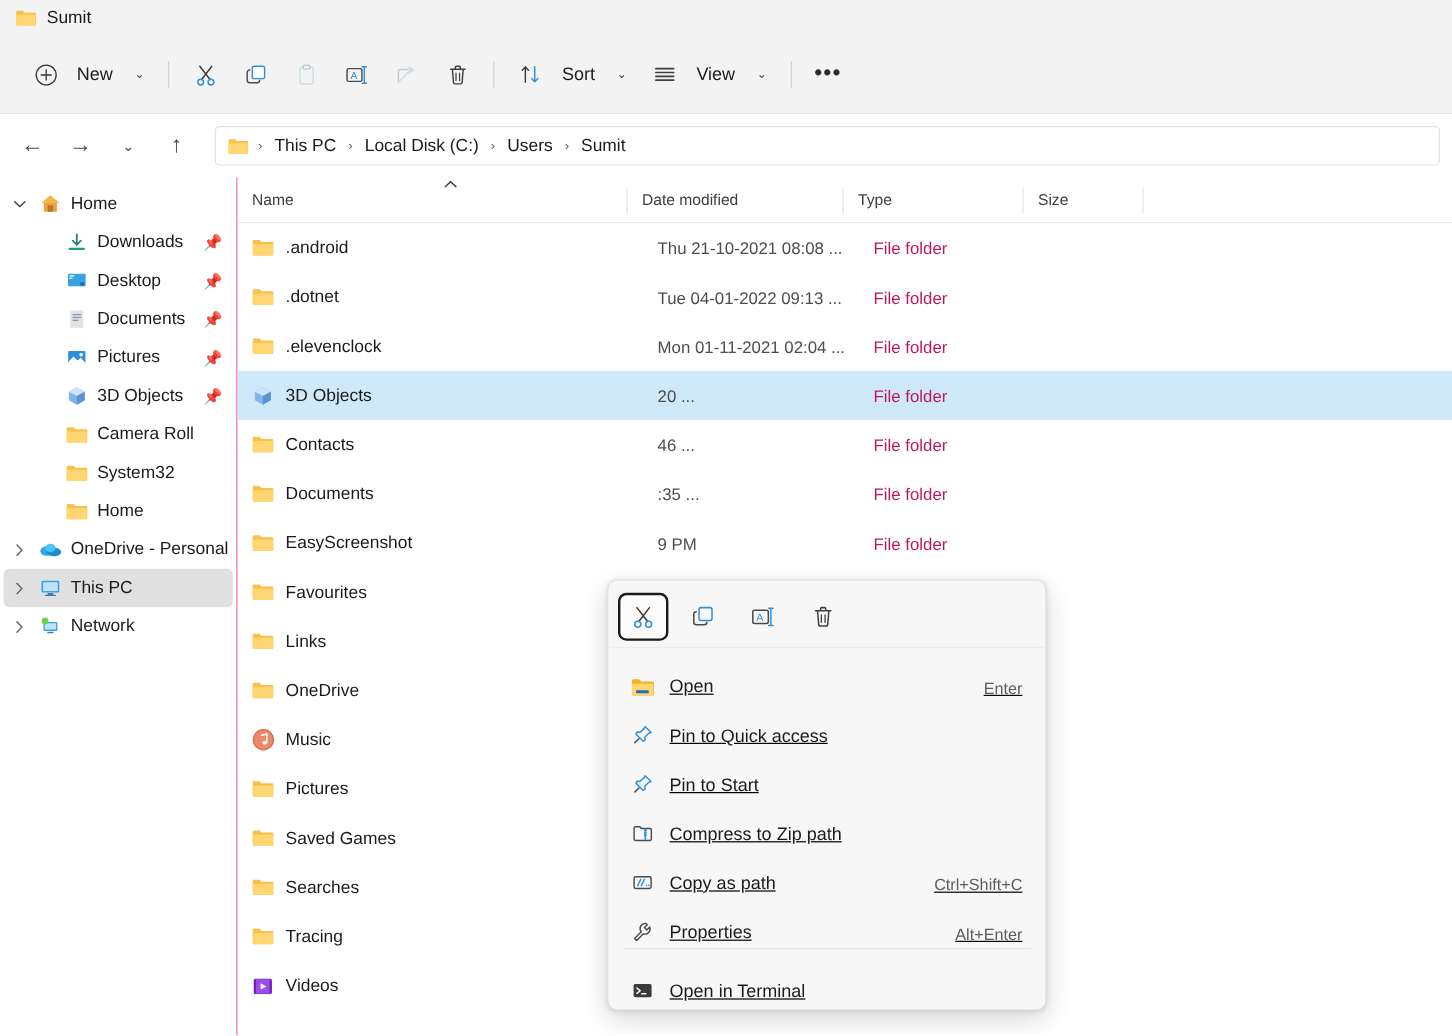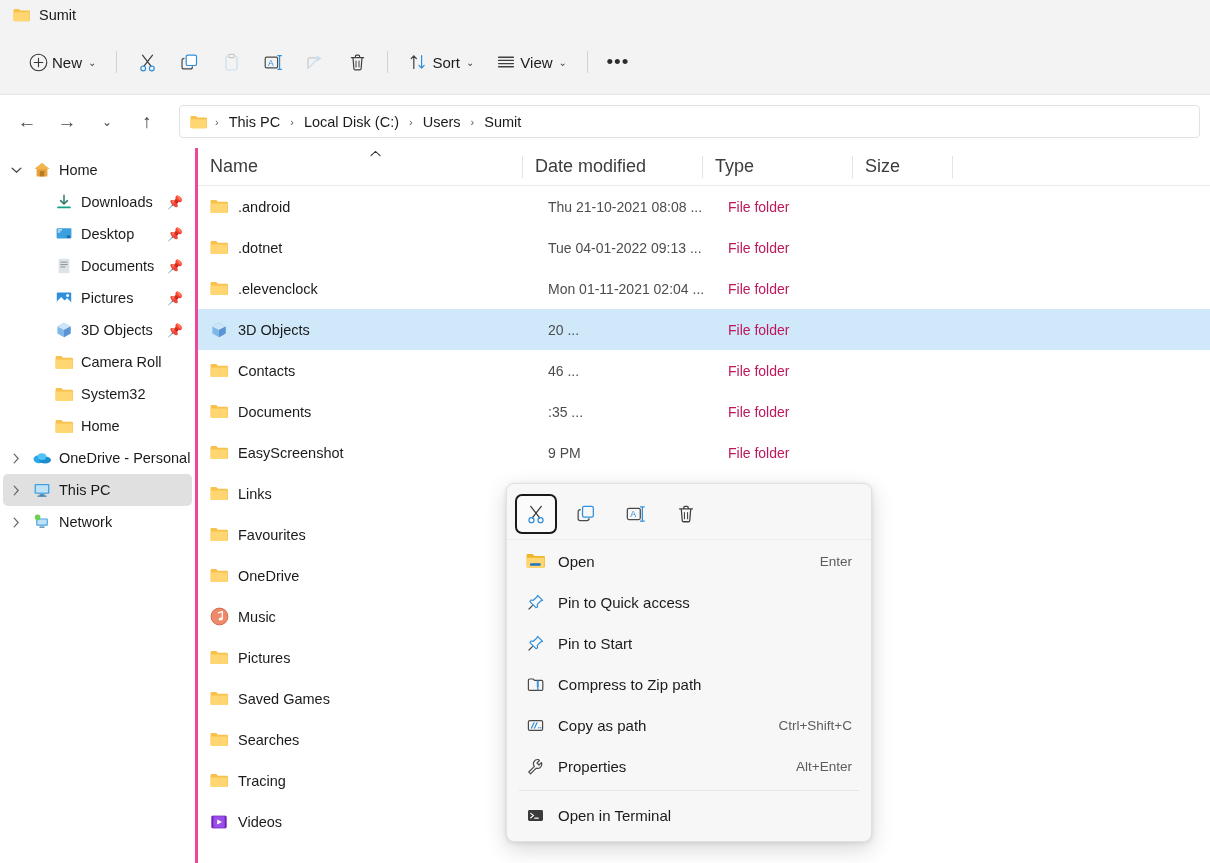--- a/index.html
+++ b/index.html
@@ -32,21 +32,21 @@
     display: flex;
     align-items: center;
     padding-left: 18px;
     gap: 0px;
     border-bottom: 1px solid #e5e5e5;
   }
   .tb-btn {
     height: 36px;
     display: flex;
     align-items: center;
-    gap: 4px;
+    gap: 16px;
     padding: 0 11px;
     border-radius: 5px;
     cursor: default;
     color: #1b1b1b;
     font-size: 15px;
     white-space: nowrap;
   }
   .tb-icon-btn {
     width: 42px;
     height: 36px;
@@ -104,21 +104,21 @@
   .crumb-sep { color: #5a5a5a; font-size: 11px; padding: 0 2px; }
 
   
   .main { display: flex; height: 715px; }
 
   
   .sidebar {
     width: 198px;
     background: #ffffff;
     padding-top: 6px;
-    border-right: 3px solid #ec4899;
+    border-right: 1px solid #ec4899;
     flex-shrink: 0;
     overflow: hidden;
   }
   .side-row {
     height: 32px;
     display: flex;
     align-items: center;
     border-radius: 5px;
     margin: 0 3px 0 3px;
     padding-right: 4px;
@@ -149,21 +149,21 @@
   
   .listpane { flex: 1; position: relative; background: #fff; overflow: hidden; }
   .colhead {
     height: 38px;
     display: flex;
     align-items: center;
     position: relative;
     border-bottom: 1px solid #eaeaea;
   }
   .col {
-    font-size: 18px;
+    font-size: 13px;
     color: #3d3d3d;
     padding-left: 12px;
     height: 38px;
     display: flex;
     align-items: center;
     position: relative;
     flex-shrink: 0;
   }
   .col:after {
     content: "";
@@ -243,24 +243,25 @@
     border-radius: 6px;
   }
   .ctxbar-btn.focused {
     border: 2px solid #1a1a1a;
     background: #fbfbfb;
     border-radius: 7px;
   }
   .ctx-item {
     height: 40px;
     display: flex;
-    align-items: center;
+    align-items: flex-end;
     padding: 0 12px 0 14px;
     margin: 1px 5px;
     border-radius: 5px;
+    text-decoration: underline;
   }
   .ctx-ico {
     width: 32px;
     display: flex; align-items: center;
     flex-shrink: 0;
   }
   .ctx-lbl {
     flex: 1;
     font-size: 15px;
     color: #1b1b1b;
@@ -686,33 +687,33 @@
           <span class="r-type">File folder</span>
           <span class="r-size"></span>
         </div>
         <div class="row">
           <span class="r-icon">
             <svg width="18" height="14.76" viewBox="0 0 17 14">
       <path d="M0.5 2.2c0-.7.5-1.2 1.2-1.2h4.2l1.6 1.6h8.3c.7 0 1.2.5 1.2 1.2v8.2c0 .7-.5 1.2-1.2 1.2H1.7c-.7 0-1.2-.5-1.2-1.2z" fill="#f7c14b"></path>
       <path d="M0.5 4.3h16v7.7c0 .7-.5 1.2-1.2 1.2H1.7c-.7 0-1.2-.5-1.2-1.2z" fill="#ffd671"></path>
             </svg>
           </span>
+          <span class="r-name">Favourites</span>
+          <span class="r-date">46 ...</span>
+          <span class="r-type">File folder</span>
+          <span class="r-size"></span>
+        </div>
+        <div class="row">
+          <span class="r-icon">
+            <svg width="18" height="14.76" viewBox="0 0 17 14">
+      <path d="M0.5 2.2c0-.7.5-1.2 1.2-1.2h4.2l1.6 1.6h8.3c.7 0 1.2.5 1.2 1.2v8.2c0 .7-.5 1.2-1.2 1.2H1.7c-.7 0-1.2-.5-1.2-1.2z" fill="#f7c14b"></path>
+      <path d="M0.5 4.3h16v7.7c0 .7-.5 1.2-1.2 1.2H1.7c-.7 0-1.2-.5-1.2-1.2z" fill="#ffd671"></path>
+            </svg>
+          </span>
           <span class="r-name">Links</span>
-          <span class="r-date">46 ...</span>
-          <span class="r-type">File folder</span>
-          <span class="r-size"></span>
-        </div>
-        <div class="row">
-          <span class="r-icon">
-            <svg width="18" height="14.76" viewBox="0 0 17 14">
-      <path d="M0.5 2.2c0-.7.5-1.2 1.2-1.2h4.2l1.6 1.6h8.3c.7 0 1.2.5 1.2 1.2v8.2c0 .7-.5 1.2-1.2 1.2H1.7c-.7 0-1.2-.5-1.2-1.2z" fill="#f7c14b"></path>
-      <path d="M0.5 4.3h16v7.7c0 .7-.5 1.2-1.2 1.2H1.7c-.7 0-1.2-.5-1.2-1.2z" fill="#ffd671"></path>
-            </svg>
-          </span>
-          <span class="r-name">Favourites</span>
           <span class="r-date">46 ...</span>
           <span class="r-type">File folder</span>
           <span class="r-size"></span>
         </div>
         <div class="row">
           <span class="r-icon">
             <svg width="18" height="14.76" viewBox="0 0 17 14">
       <path d="M0.5 2.2c0-.7.5-1.2 1.2-1.2h4.2l1.6 1.6h8.3c.7 0 1.2.5 1.2 1.2v8.2c0 .7-.5 1.2-1.2 1.2H1.7c-.7 0-1.2-.5-1.2-1.2z" fill="#f7c14b"></path>
       <path d="M0.5 4.3h16v7.7c0 .7-.5 1.2-1.2 1.2H1.7c-.7 0-1.2-.5-1.2-1.2z" fill="#ffd671"></path>
             </svg>

